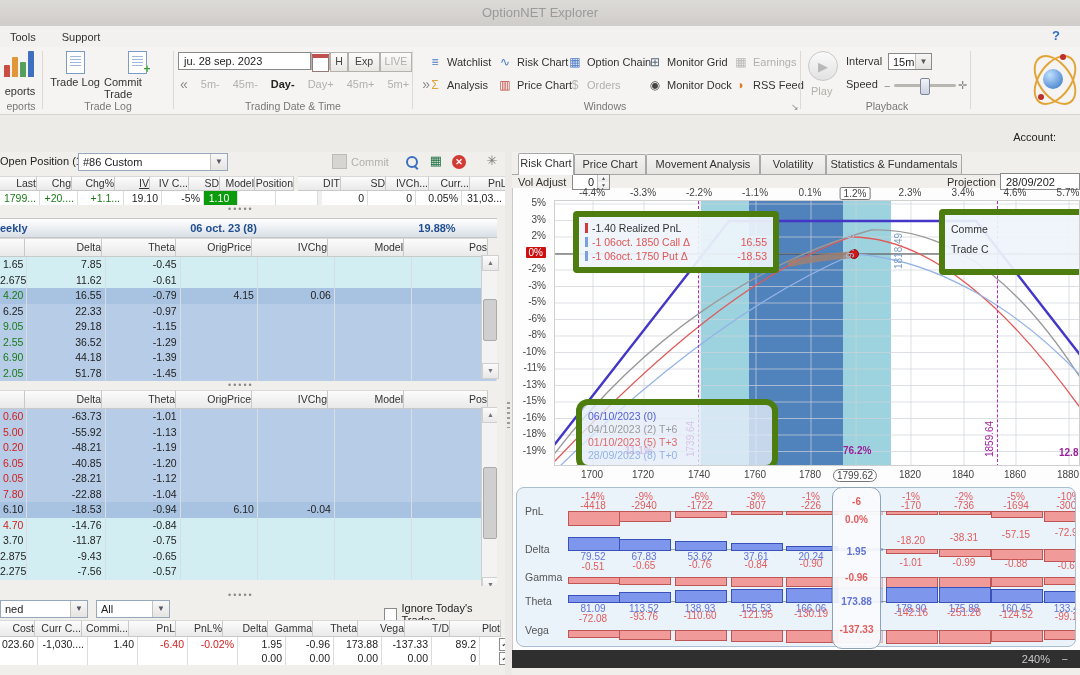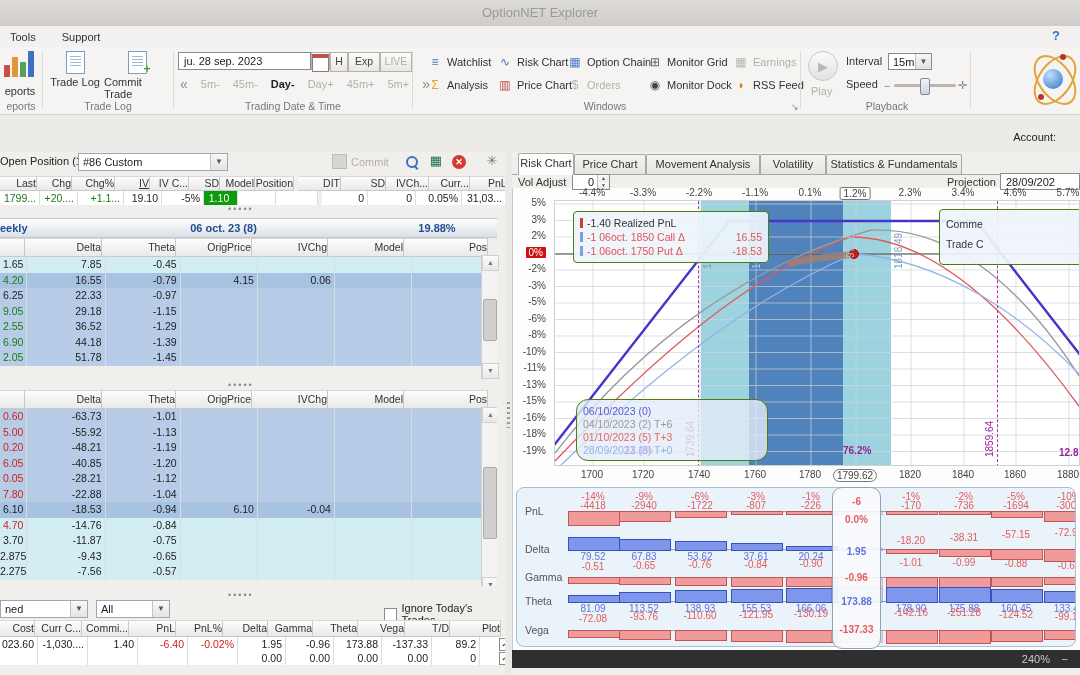--- a/index.html
+++ b/index.html
@@ -79,21 +79,21 @@
   .spin .uds{width:11px;display:flex;flex-direction:column;border-left:1px solid #c0c0c0;}
   .spin .uds div{flex:1;font-size:5px;text-align:center;color:#555;line-height:7px;background:linear-gradient(#fafafa,#e8e8e8);}
   .axlbl{position:absolute;font-size:10px;color:#444;transform:translateX(-50%);white-space:nowrap;}
   .axbox{border:1px solid #777;background:#fff;padding:0 3px;border-radius:2px;}
   .ylbl{position:absolute;right:4px;font-size:10px;color:#444;}
   .ybadge{background:#cc1111;color:#fff;padding:0 3px;border-radius:1px;}
   .plot{left:42px;top:48px;width:526px;height:266px;border:1px solid #d0d0d0;background:#fff;overflow:hidden;}
   .band{position:absolute;top:0;height:266px;}
   .dashline{position:absolute;top:0;height:266px;width:0;border-left:1px dashed #b52ab5;}
   .rotlbl{position:absolute;writing-mode:vertical-rl;transform:rotate(180deg);font-size:10px;white-space:nowrap;}
-  .legend{position:absolute;background:rgba(238,244,251,0.93);border:1px solid #4d7c0f;border-radius:4px;font-size:10.5px;padding:4px 6px;}
+  .legend{position:absolute;background:rgba(238,244,251,0.93);border:6px solid #4d7c0f;border-radius:4px;font-size:10.5px;padding:4px 6px;}
   .leg-row{display:flex;align-items:center;gap:4px;height:14px;white-space:nowrap;}
   .leg-sw{width:3px;height:10px;}
   .pctlbl{position:absolute;color:#9a1f9a;font-weight:bold;font-size:10px;}
   .ggrid{left:4px;top:335px;width:560px;height:160px;background:#eaf2fa;border:1px solid #a9bdd3;border-radius:8px;overflow:hidden;}
   .gbar{position:absolute;width:50px;}
   .gbar.pos{background:#7e97ec;border:1px solid #3952bb;}
   .gbar.neg{background:#f19a9a;border:1px solid #c05555;}
   .glab{position:absolute;width:50px;text-align:center;font-size:10px;transform:translateX(-25px);white-space:nowrap;}
   .glab.r{color:#e25c5c;}
   .glab.b{color:#6172d8;}
@@ -314,20 +314,29 @@
           <div class="hc" style="width: 73px; height: 17px; line-height: 16px;">Theta</div>
           <div class="hc" style="width: 75px; height: 17px; line-height: 16px;">OrigPrice</div>
           <div class="hc" style="width: 75px; height: 17px; line-height: 16px;">IVChg</div>
           <div class="hc" style="width: 75px; height: 17px; line-height: 16px;">Model</div>
           <div class="hc" style="width: 83px; height: 17px; line-height: 16px;">Pos</div>
         </div>
         <div class="row bg-c" style="height: 15.5px;">
           <div class="dc" style="width: 24px; line-height: 15.5px;">1.65</div>
           <div class="dc" style="width: 76px; line-height: 15.5px;">7.85</div>
           <div class="dc" style="width: 73px; line-height: 15.5px;">-0.45</div>
+          <div class="dc" style="width: 75px; line-height: 15.5px;"></div>
+          <div class="dc" style="width: 75px; line-height: 15.5px;"></div>
+          <div class="dc" style="width: 75px; line-height: 15.5px;"></div>
+          <div class="dc" style="width: 83px; line-height: 15.5px;"></div>
+        </div>
+        <div class="row bg-c" style="height: 15.5px;">
+          <div class="dc" style="width: 24px; line-height: 15.5px;">2.675</div>
+          <div class="dc" style="width: 76px; line-height: 15.5px;">11.62</div>
+          <div class="dc" style="width: 73px; line-height: 15.5px;">-0.61</div>
           <div class="dc" style="width: 75px; line-height: 15.5px;"></div>
           <div class="dc" style="width: 75px; line-height: 15.5px;"></div>
           <div class="dc" style="width: 75px; line-height: 15.5px;"></div>
           <div class="dc" style="width: 83px; line-height: 15.5px;"></div>
         </div>
         <div class="row bg-s" style="height: 15.5px;">
           <div class="dc green" style="width: 24px; line-height: 15.5px;">4.20</div>
           <div class="dc" style="width: 76px; line-height: 15.5px;">16.55</div>
           <div class="dc" style="width: 73px; line-height: 15.5px;">-0.79</div>
           <div class="dc" style="width: 75px; line-height: 15.5px;">4.15</div>

